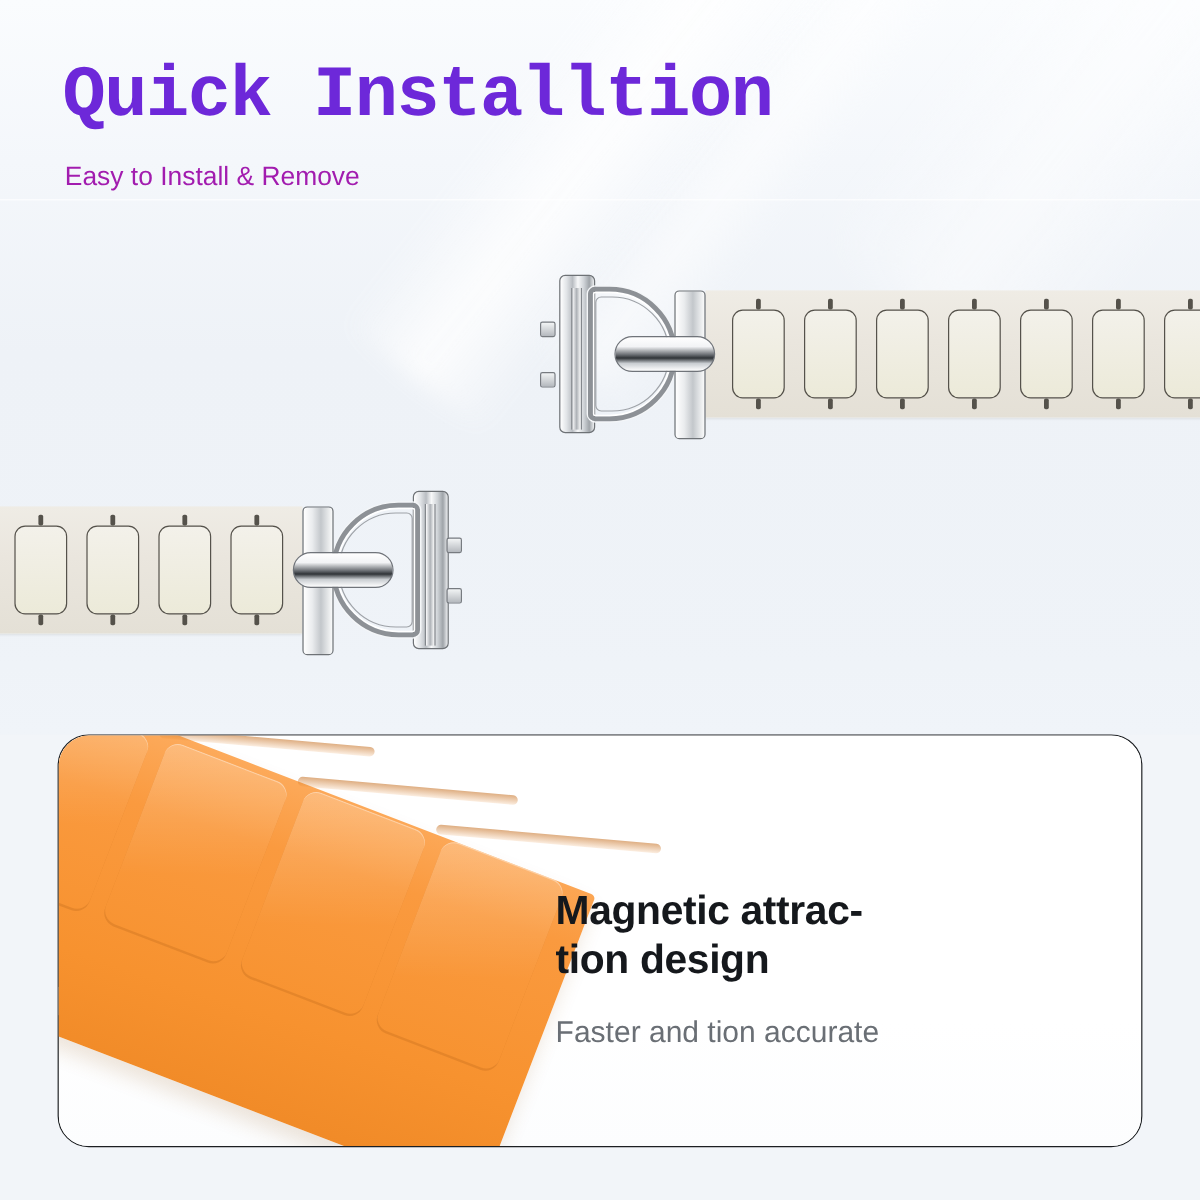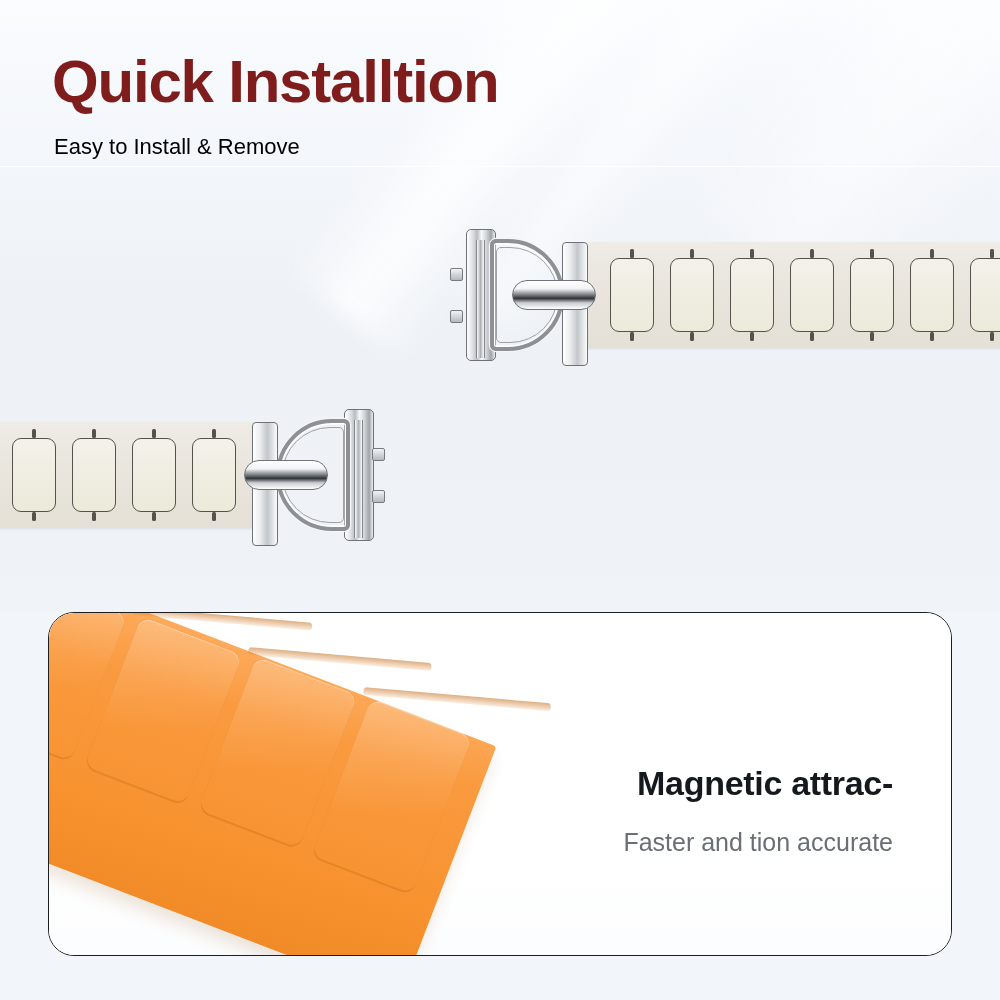--- a/index.html
+++ b/index.html
@@ -64,29 +64,30 @@
     background: linear-gradient(180deg, rgba(238,242,248,0) 0%, #eff3f8 60%, #f0f4f9 100%);
   }
 
   
   .headline {
     position: absolute;
     left: 52px; top: 47px;
     font-size: 60px;
     font-weight: 700;
     letter-spacing: -1.2px;
-    color: #7f1d1d;
+    color: #6d28d9;
     white-space: nowrap;
+    font-family: Liberation Mono, monospace;
   }
   .subhead {
     position: absolute;
     left: 54px; top: 134px;
     font-size: 22px;
     font-weight: 400;
-    color: #000000;
+    color: #a21caf;
     white-space: nowrap;
   }
 
   
   .band-wrap { position: absolute; }
   .band-upper { left: 440px; top: 212px; width: 560px; height: 165px; }
   .band-lower { left: 0px;   top: 392px; width: 400px; height: 165px; }
 
   .band-strap {
     position: absolute;
@@ -251,22 +252,20 @@
       inset 0 1px 0 rgba(255,255,255,.35);
     pointer-events: none;
   }
 
   
   .panel-text {
     position: absolute;
     right: 58px;
     top: 126px;
     width: 430px;
-    text-align: right;
-    margin-top: 24px;
   }
   .panel-title {
     font-size: 34px;
     font-weight: 700;
     line-height: 1.22;
     color: #15181c;
     letter-spacing: -0.3px;
   }
   .panel-title span { display: block; }
   .panel-sub {
@@ -349,20 +348,21 @@
       <div class="pad" style="left:506px; top:0px;   width:108px; height:168px;"></div>
 
       <div class="rib" style="left:252px; top:0px;  width:180px;"></div>
       <div class="rib" style="left:374px; top:-4px; width:184px;"></div>
       <div class="rib" style="left:496px; top:-8px; width:188px;"></div>
     </div>
 
     <div class="panel-text">
       <div class="panel-title">
         <span>Magnetic attrac-</span>
+        <span>tion design</span>
       </div>
       <div class="panel-sub">
         <span>Faster and tion accurate</span>
       </div>
     </div>
   </div>
 
 </div>
 
 </body></html>

